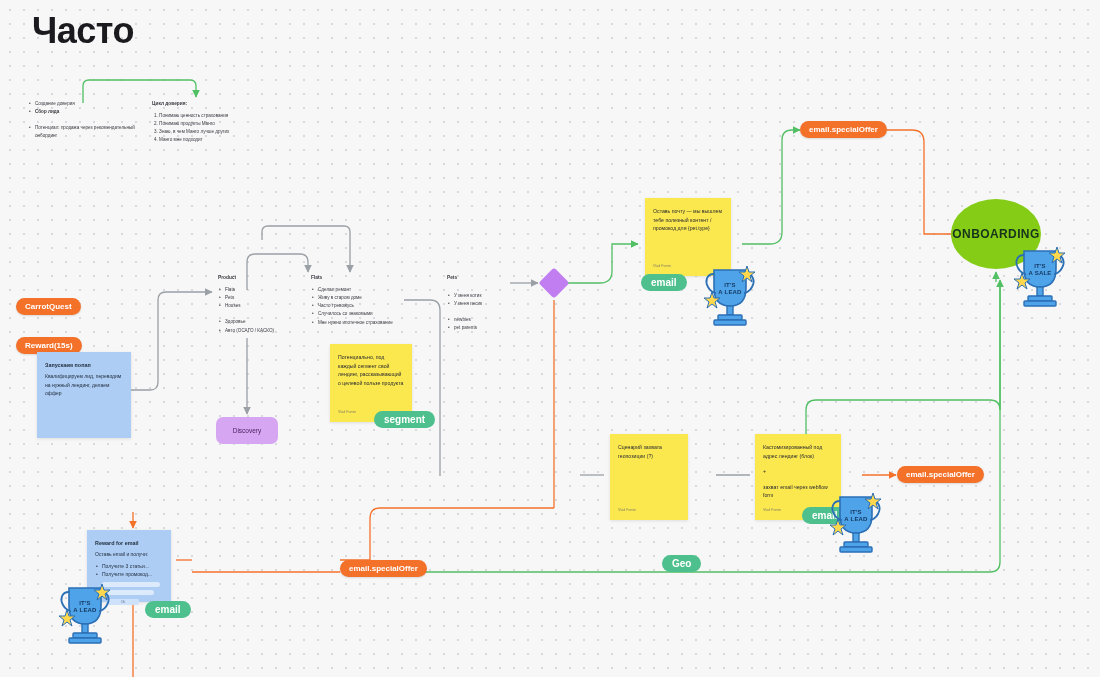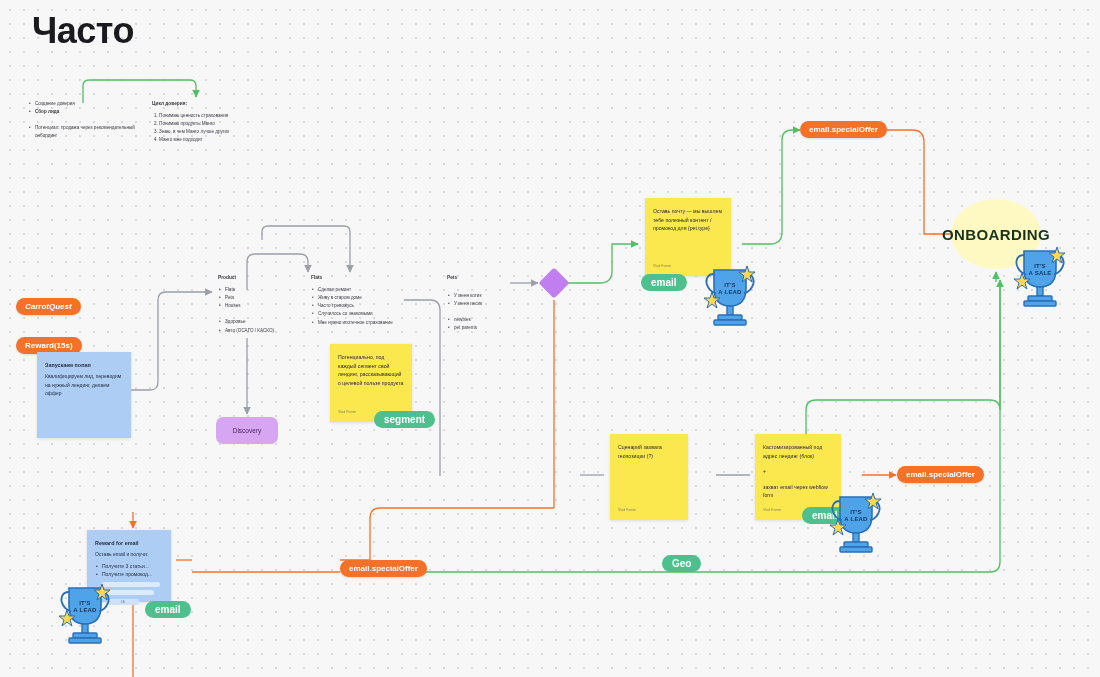--- a/index.html
+++ b/index.html
@@ -50,23 +50,23 @@
   }
   .bluecard .t{font-weight:bold;font-size:5.4px;margin-bottom:2px;}
   .bluecard ul{margin:3px 0 0;padding-left:7px;list-style:none;}
   .bluecard li{position:relative;}
   .bluecard li:before{content:"•";position:absolute;left:-6px;}
   .skel{background:#dcebfc;border-radius:3px;height:5px;margin:3px 0;}
   .btnfake{background:#cfe2fb;border-radius:2px;height:6px;width:32px;margin-top:4px;
            font-size:3.6px;color:#5b7490;text-align:center;line-height:6px;}
 
   .ellipse{
-    position:absolute;background:#fef9c3;border-radius:50%;
+    position:absolute;background:#84cc16;border-radius:50%;
     display:flex;align-items:center;justify-content:center;
-    color:#17331c;font-size:15px;font-weight:bold;letter-spacing:.4px;
+    color:#17331c;font-size:12px;font-weight:bold;letter-spacing:.4px;
   }
   .discovery{
     position:absolute;background:#d6a6f2;border-radius:7px;
     display:flex;align-items:center;justify-content:center;
     color:#4a2560;font-size:6.5px;
   }
   .diamond{
     position:absolute;background:#c07ef0;width:22px;height:22px;
     transform:rotate(45deg);border-radius:3px;
   }
@@ -156,21 +156,21 @@
   <div class="notelist" style="left:152px;top:100px;width:110px;">
     <div class="hd">Цикл доверия:</div>
     <ul style="padding-left:2px;">
       <li>1. Понимаю ценность страхования</li>
       <li>2. Понимаю продукты Манго</li>
       <li>3. Знаю, в чем Манго лучше других</li>
       <li>4. Манго мне подходит</li>
     </ul>
   </div>
 
-  <div class="pill" style="left:16px;top:298px;font-style:italic;">CarrotQuest</div>
+  <div class="pill" style="left:16px;top:298px;">CarrotQuest</div>
   <div class="pill" style="left:16px;top:337px;">Reward(15s)</div>
 
   <div class="bluecard" style="left:37px;top:352px;width:94px;height:86px;">
     <div class="t">Запускаем попап</div>
     <div>Квалифицируем лид, переводим на нужный лендинг, делаем оффер</div>
   </div>
 
   <div class="notelist" style="left:218px;top:274px;width:75px;">
     <div class="hd">Product</div>
     <ul class="bul">

